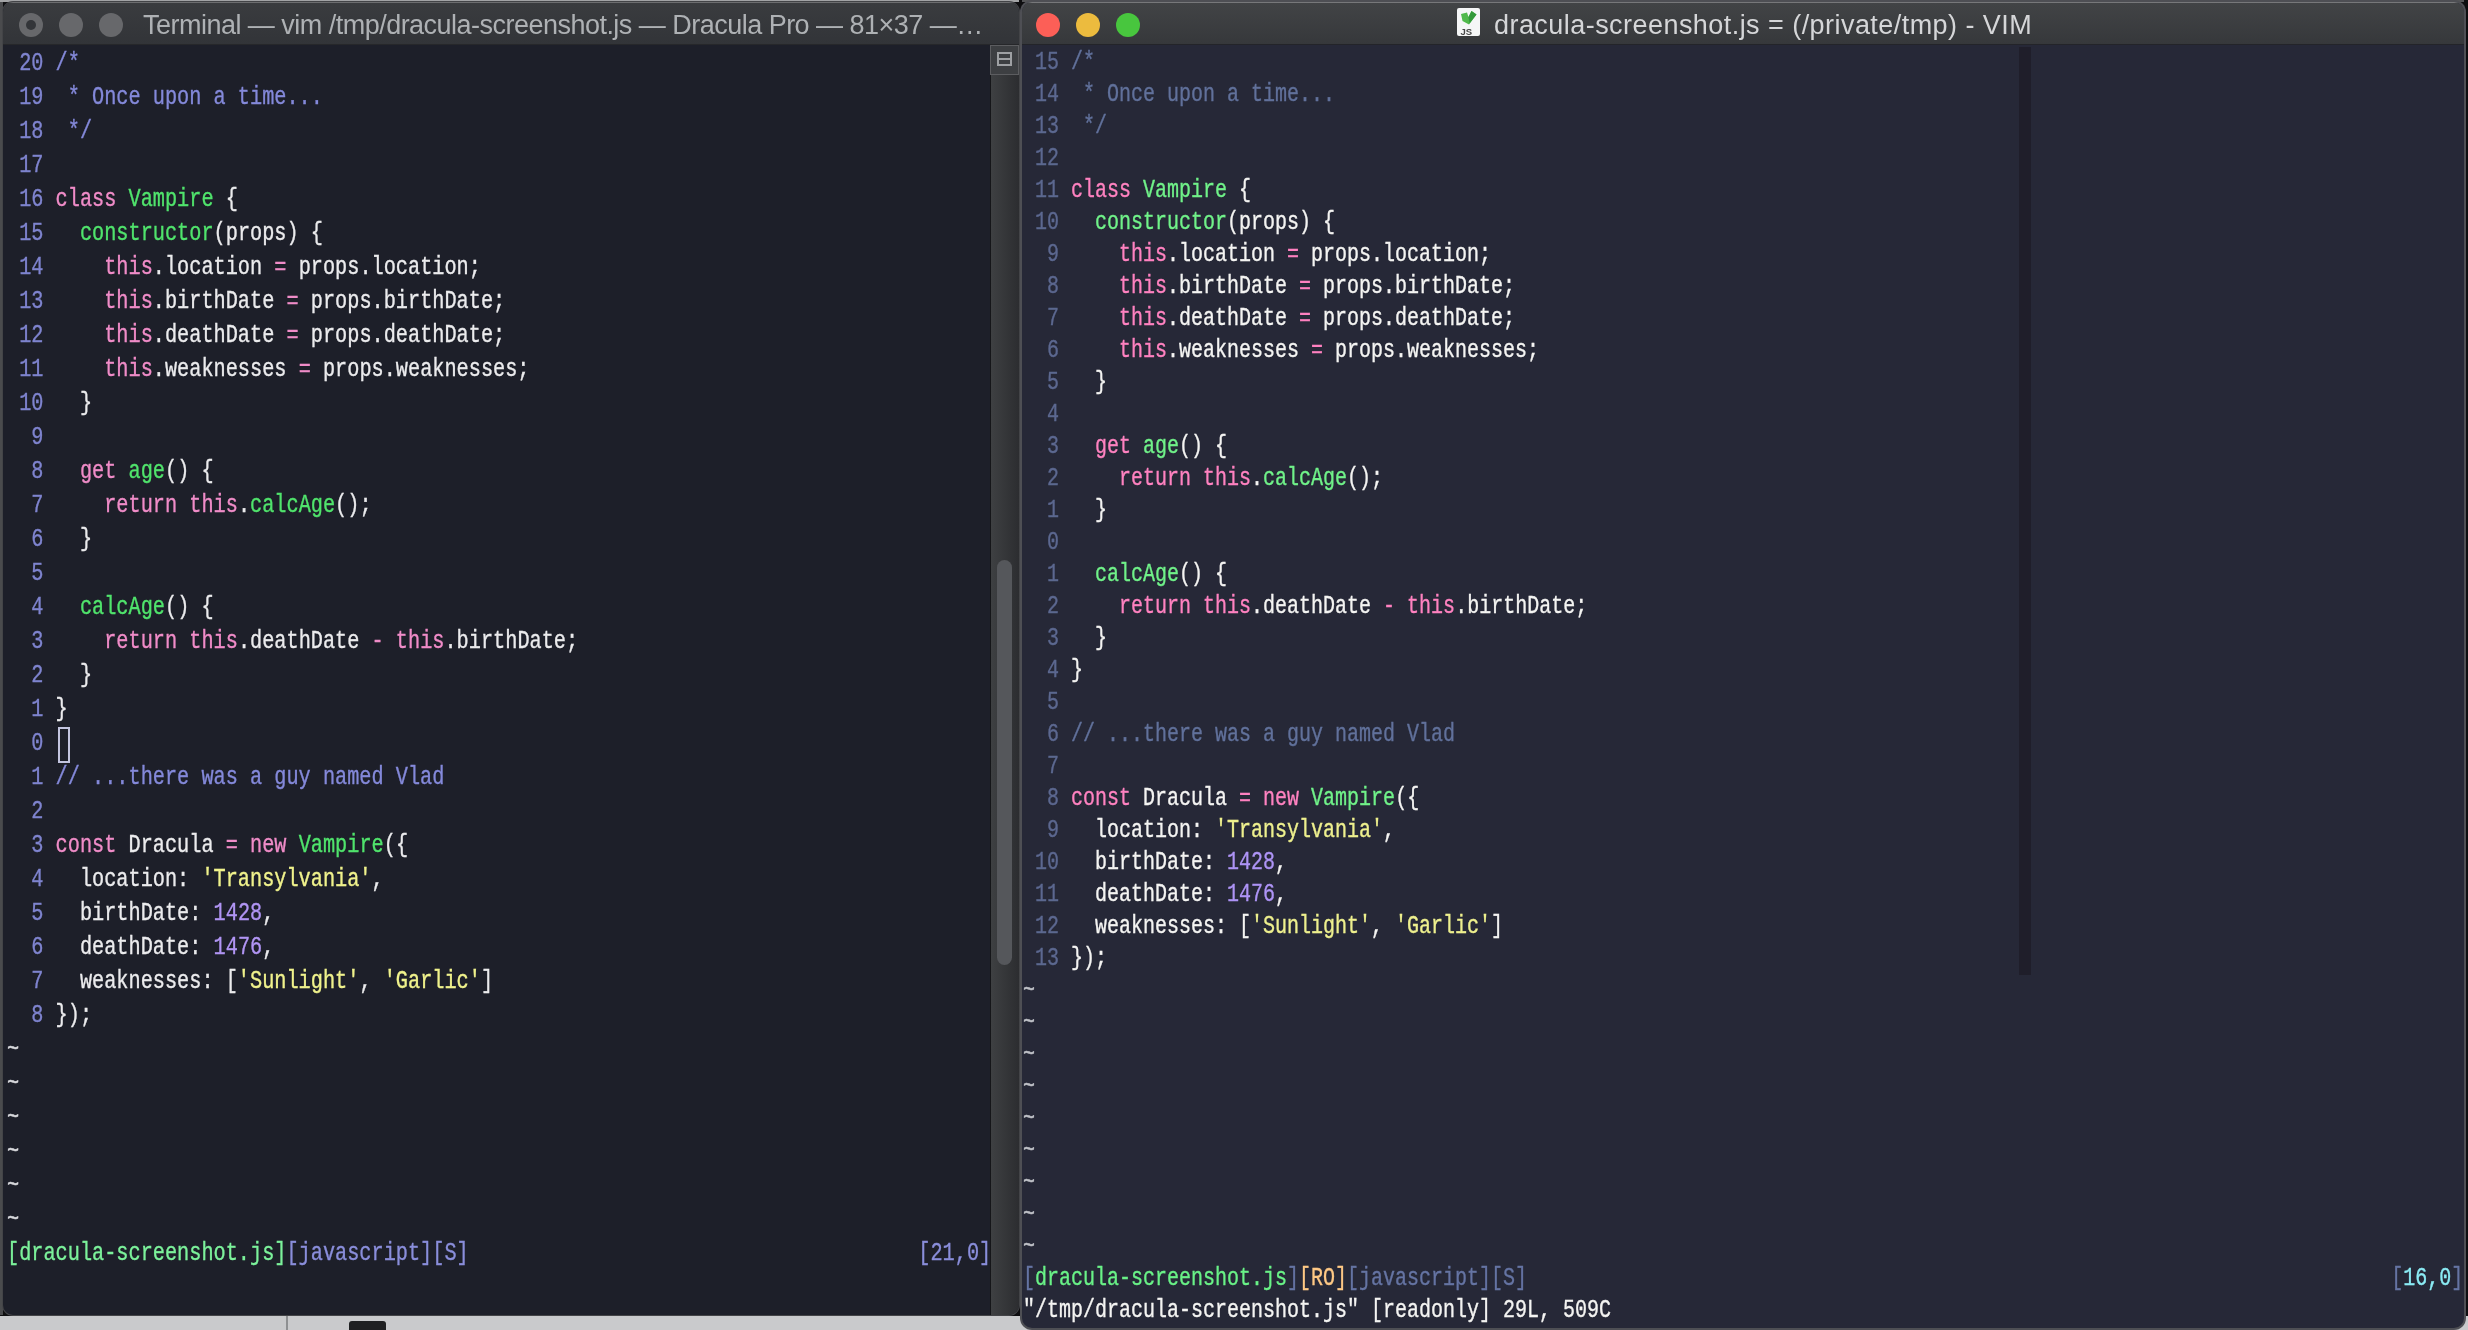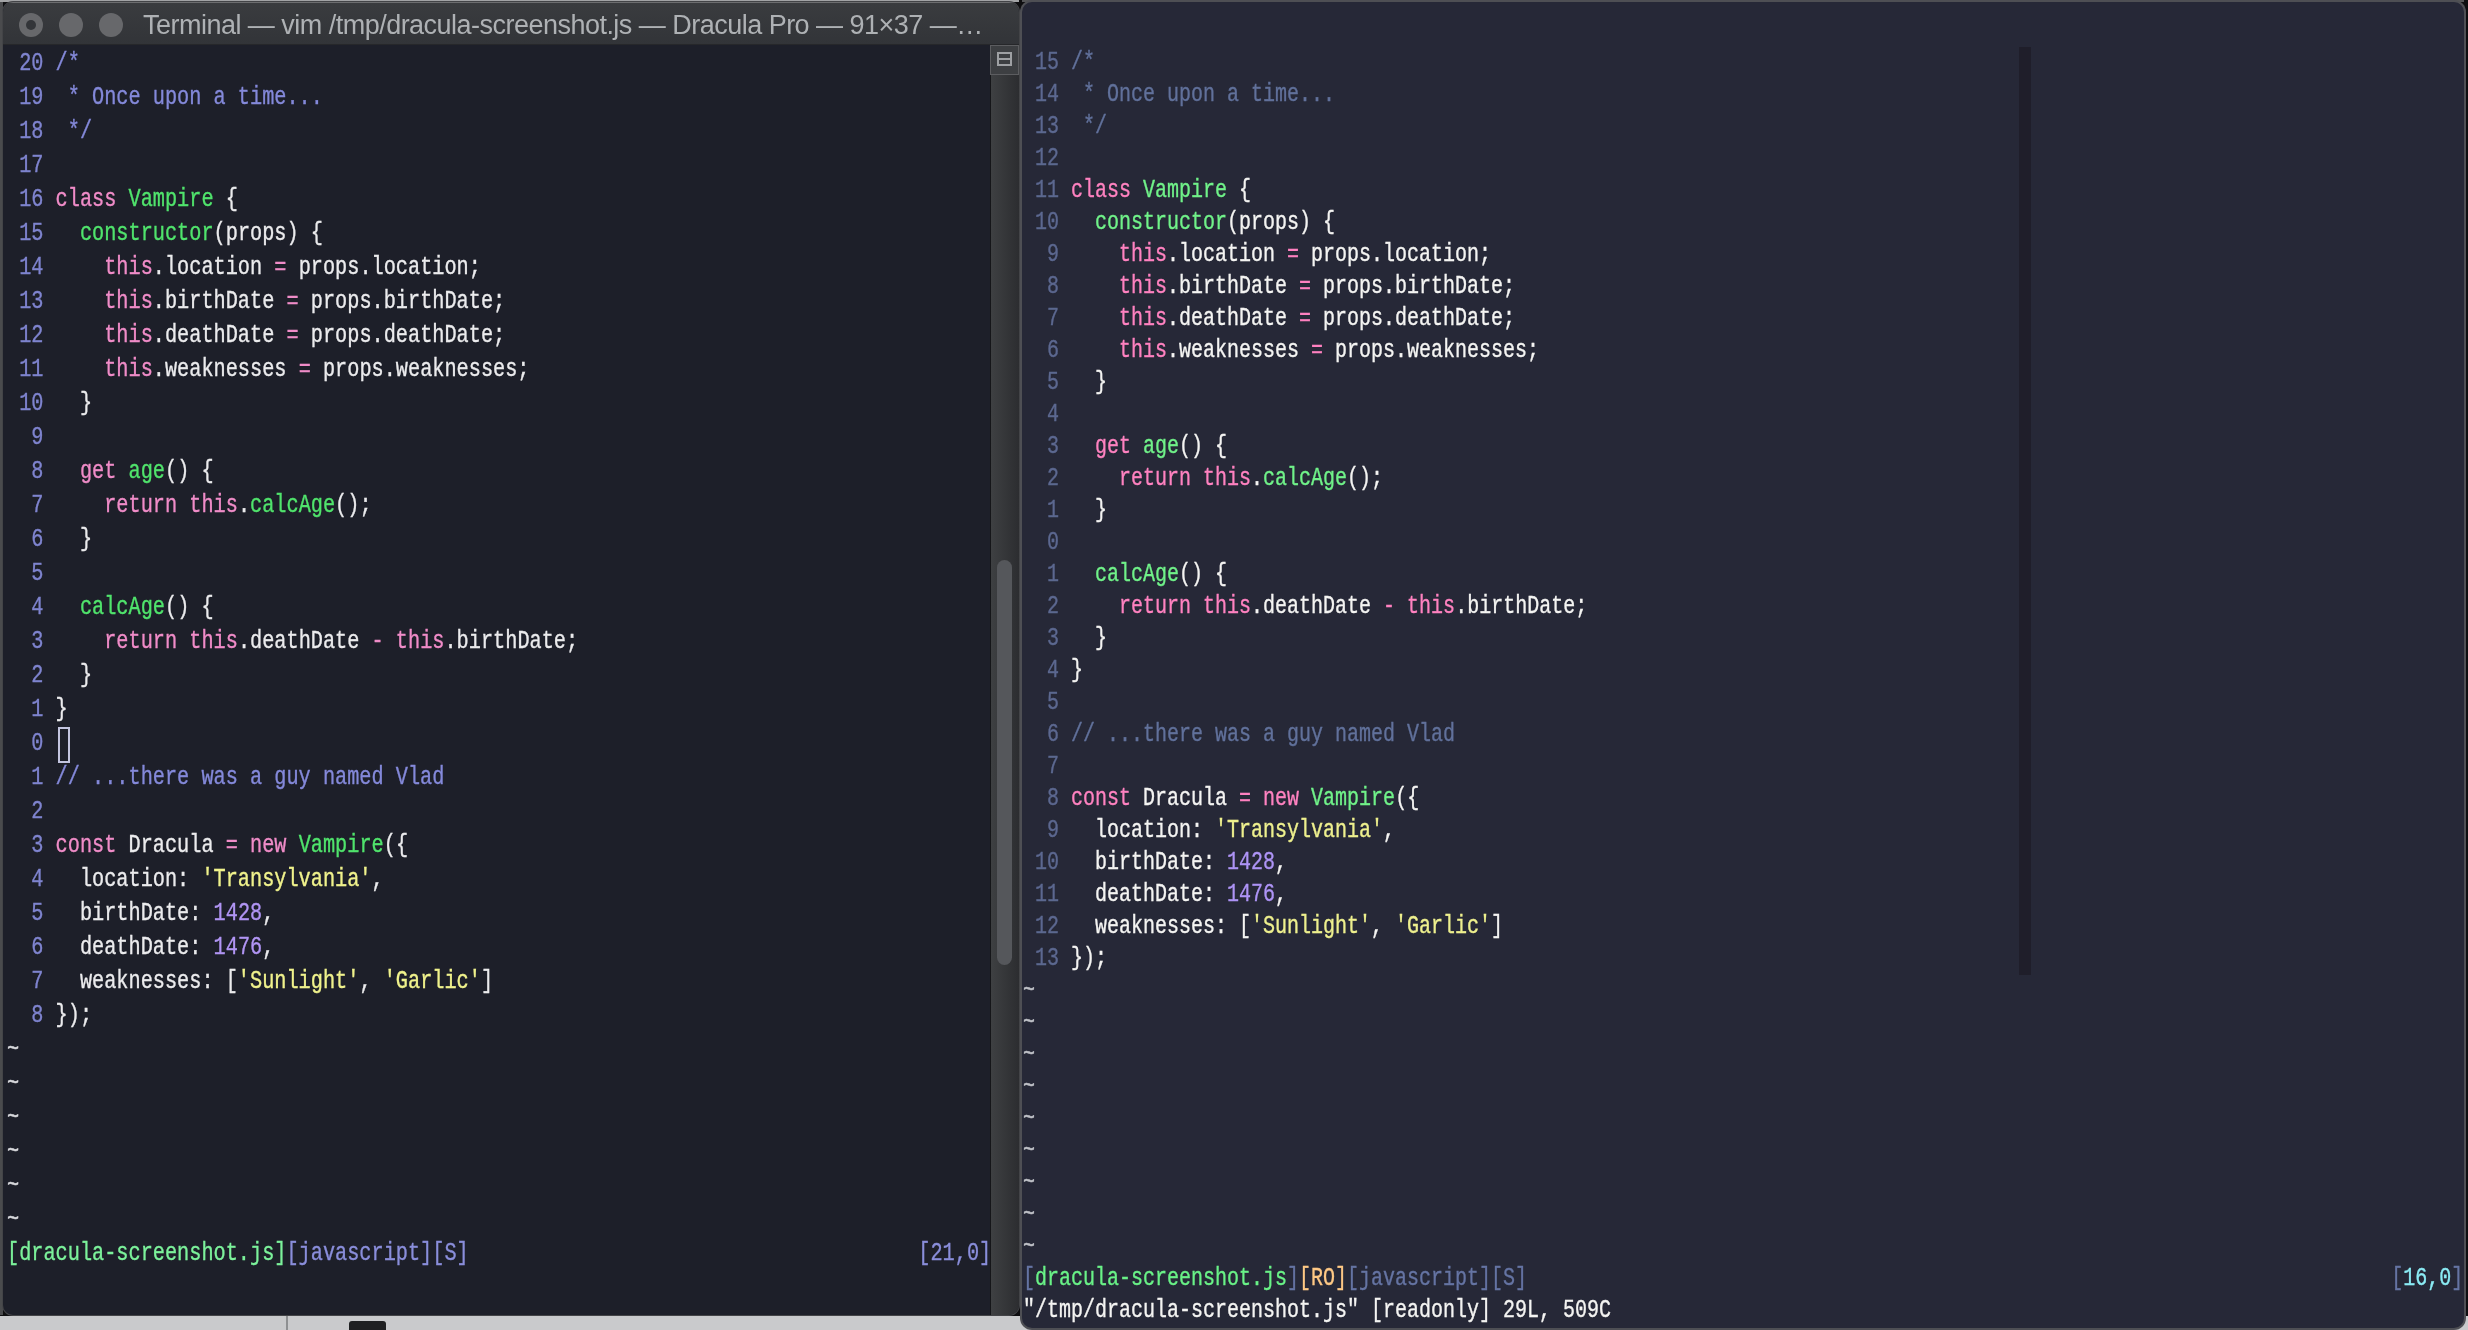--- a/index.html
+++ b/index.html
@@ -82,21 +82,21 @@
 <div id="deskline"></div>
 <div id="deskglyph"></div>
 
 <div id="lw" class="win">
   <div class="tbar">
     <div class="tl" style="left:16px">
         <div class="dot"></div>
       </div>
     <div class="tl" style="left:56px"></div>
     <div class="tl" style="left:96px"></div>
-    <div class="title">Terminal — vim /tmp/dracula-screenshot.js — Dracula Pro — 91×37 —…</div>
+    <div class="title">Terminal — vim /tmp/dracula-screenshot.js — Dracula Pro — 81×37 —…</div>
   </div>
 <pre class="r" style="top:45.0px"><i> 20 </i><b class="cm">/*</b></pre>
 <pre class="r" style="top:79.0px"><i> 19 </i><b class="cm"> * Once upon a time...</b></pre>
 <pre class="r" style="top:113.0px"><i> 18 </i><b class="cm"> */</b></pre>
 <pre class="r" style="top:147.0px"><i> 17 </i></pre>
 <pre class="r" style="top:181.0px"><i> 16 </i><b class="pk">class</b><b class="w"> </b><b class="gr">Vampire</b><b class="w"> {</b></pre>
 <pre class="r" style="top:215.0px"><i> 15 </i><b class="w">  </b><b class="gr">constructor</b><b class="w">(props) {</b></pre>
 <pre class="r" style="top:249.0px"><i> 14 </i><b class="w">    </b><b class="pk">this</b><b class="w">.location </b><b class="pk">=</b><b class="w"> props.location;</b></pre>
 <pre class="r" style="top:283.0px"><i> 13 </i><b class="w">    </b><b class="pk">this</b><b class="w">.birthDate </b><b class="pk">=</b><b class="w"> props.birthDate;</b></pre>
 <pre class="r" style="top:317.0px"><i> 12 </i><b class="w">    </b><b class="pk">this</b><b class="w">.deathDate </b><b class="pk">=</b><b class="w"> props.deathDate;</b></pre>
@@ -170,13 +170,26 @@
 <pre class="r" style="top:1005.0px"><b class="td">~</b></pre>
 <pre class="r" style="top:1037.0px"><b class="td">~</b></pre>
 <pre class="r" style="top:1069.0px"><b class="td">~</b></pre>
 <pre class="r" style="top:1101.0px"><b class="td">~</b></pre>
 <pre class="r" style="top:1133.0px"><b class="td">~</b></pre>
 <pre class="r" style="top:1165.0px"><b class="td">~</b></pre>
 <pre class="r" style="top:1197.0px"><b class="td">~</b></pre>
 <pre class="r" style="top:1229.0px"><b class="td">~</b></pre>
 <pre class="r" style="top:1261.0px"><b class="sb2">[</b><b class="sg">dracula-screenshot.js</b><b class="sb2">]</b><b class="or">[RO]</b><b class="sb2">[javascript][S]</b><b class="sb2">                                                                        [</b><b class="cy">16,0</b><b class="sb2">]</b></pre>
 <pre class="r" style="top:1293.0px"><b class="w">"/tmp/dracula-screenshot.js" [readonly] 29L, 509C</b></pre>
+  <div class="tbar">
+    <div class="tl" style="left:14px;background:#fc5f57"></div>
+    <div class="tl" style="left:54px;background:#ecbb3e"></div>
+    <div class="tl" style="left:94px;background:#48c63e"></div>
+    <div class="dicon">
+        <svg width="23" height="28" viewBox="0 0 23 28">
+<path d="M4 6 L10 4.5 L11.5 9 L14.5 3 L19.5 6.5 L12 16.5 L5.5 13 Z" fill="#50b94c"></path>
+<path d="M11.5 9 L14.5 3 L19.5 6.5 L12.5 15.5 Z" fill="#339a3b"></path>
+<text x="3.5" y="26.5" font-family="Liberation Sans" font-size="9.5" font-weight="bold" fill="#454545">JS</text>
+</svg>
+      </div>
+    <div class="title">dracula-screenshot.js = (/private/tmp) - VIM</div>
+  </div>
 </div>
 
 </body></html>

